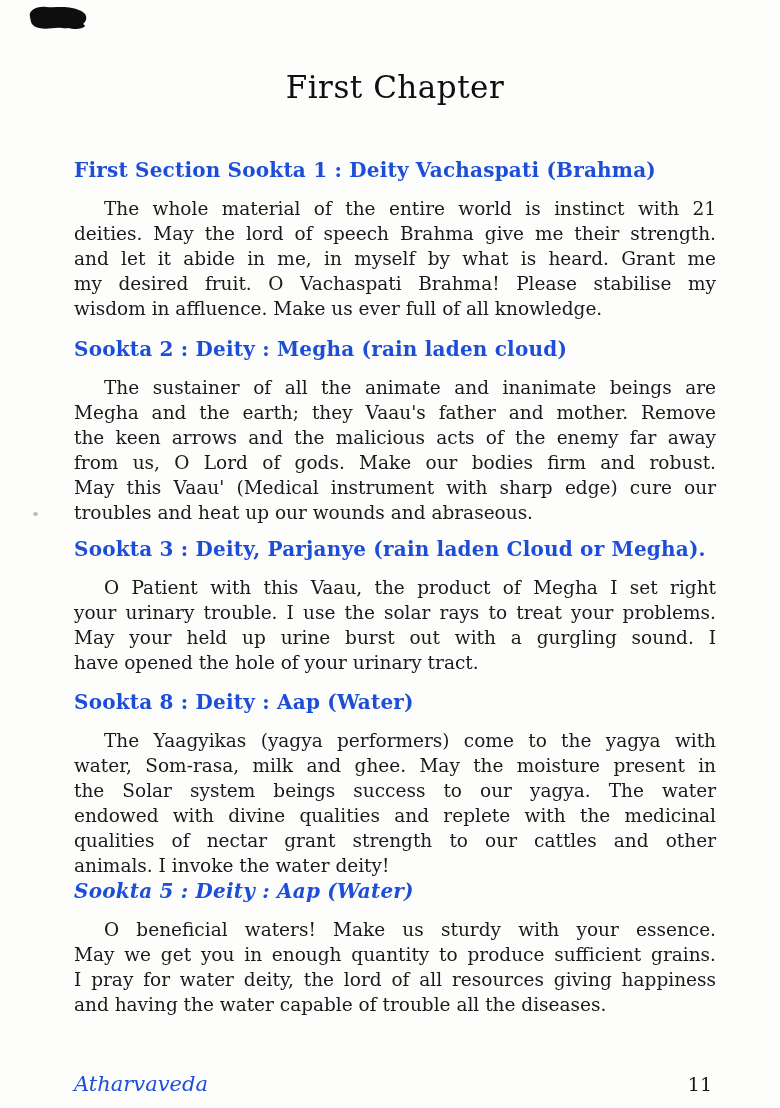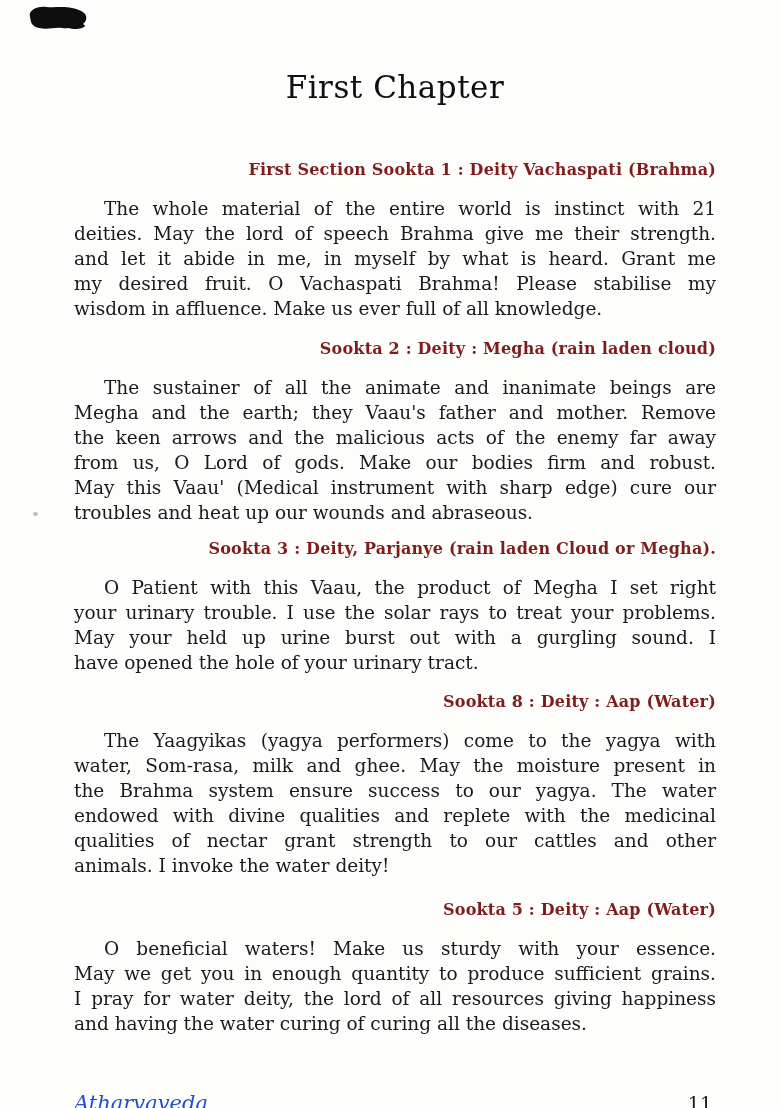--- a/index.html
+++ b/index.html
@@ -20,32 +20,31 @@
     text-align: center;
     font-size: 31px;
     line-height: 34px;
     font-weight: 400;
     letter-spacing: 0.5px;
     color: #0f0f0f;
   }
   .section { margin: 0; }
   .section-heading {
     margin: 0;
-    font-size: 16px;
+    font-size: 20px;
     line-height: 24px;
     font-weight: 700;
-    color: #7f1d1d;
+    color: #1d4ed8;
     letter-spacing: 0.2px;
-    text-align: right;
   }
   .heading-s1 { margin-top: 54px; }
   .heading-s2 { margin-top: 16px; }
   .heading-s3 { margin-top: 12px; }
   .heading-s4 { margin-top: 15px; }
-  .heading-s5 { margin-top: 20px; }
+  .heading-s5 { margin-top: 1px; font-style: italic; }
   .para { margin-top: 14px; }
   .line {
     font-size: 18.5px;
     line-height: 25px;
     white-space: normal;
     color: #1a1a1a;
   }
   .line.just { text-align: justify; text-align-last: justify; }
   .line.first { padding-left: 30px; }
   .page-footer {
@@ -129,34 +128,34 @@
         <div class="line just">May your held up urine burst out with a gurgling sound. I</div>
         <div class="line">have opened the hole of your urinary tract.</div>
       </div>
   </div>
 
   <div class="section">
     <h2 class="section-heading heading-s4">Sookta 8 : Deity : Aap (Water)</h2>
     <div class="para">
         <div class="line just first">The Yaagyikas (yagya performers) come to the yagya with</div>
         <div class="line just">water, Som-rasa, milk and ghee. May the moisture present in</div>
-        <div class="line just">the Brahma system ensure success to our yagya. The water</div>
+        <div class="line just">the Solar system beings success to our yagya. The water</div>
         <div class="line just">endowed with divine qualities and replete with the medicinal</div>
         <div class="line just">qualities of nectar grant strength to our cattles and other</div>
         <div class="line">animals. I invoke the water deity!</div>
       </div>
   </div>
 
   <div class="section">
     <h2 class="section-heading heading-s5">Sookta 5 : Deity : Aap (Water)</h2>
     <div class="para">
         <div class="line just first">O beneficial waters! Make us sturdy with your essence.</div>
         <div class="line just">May we get you in enough quantity to produce sufficient grains.</div>
         <div class="line just">I pray for water deity, the lord of all resources giving happiness</div>
-        <div class="line">and having the water curing of curing all the diseases.</div>
+        <div class="line">and having the water capable of trouble all the diseases.</div>
       </div>
   </div>
 
   <div class="page-footer">
     <span class="book-title">Atharvaveda</span>
     <span class="page-number">11</span>
   </div>
 
 </div>
 

